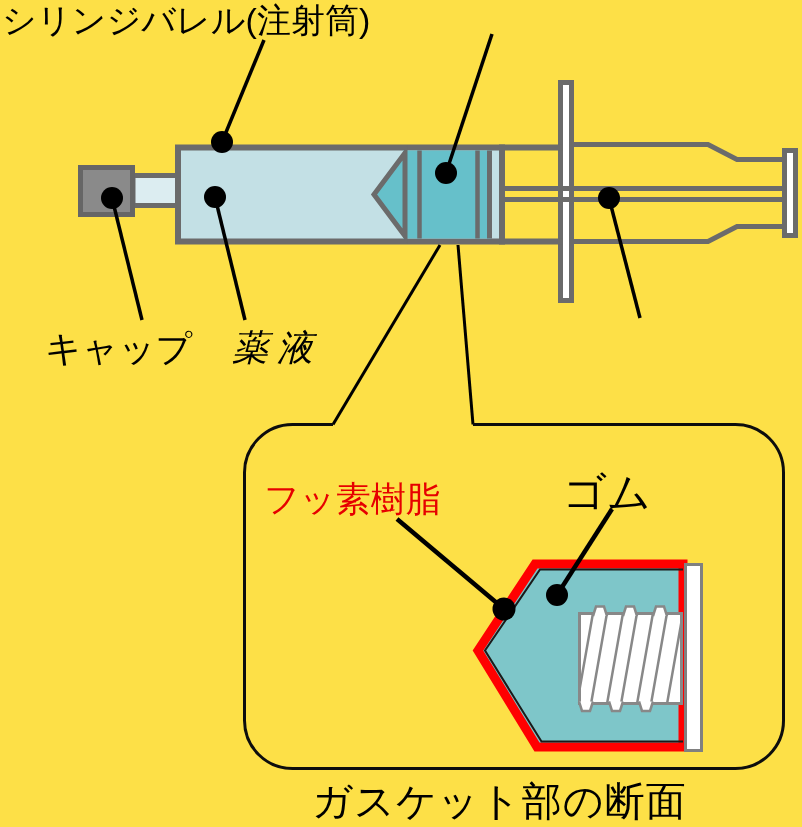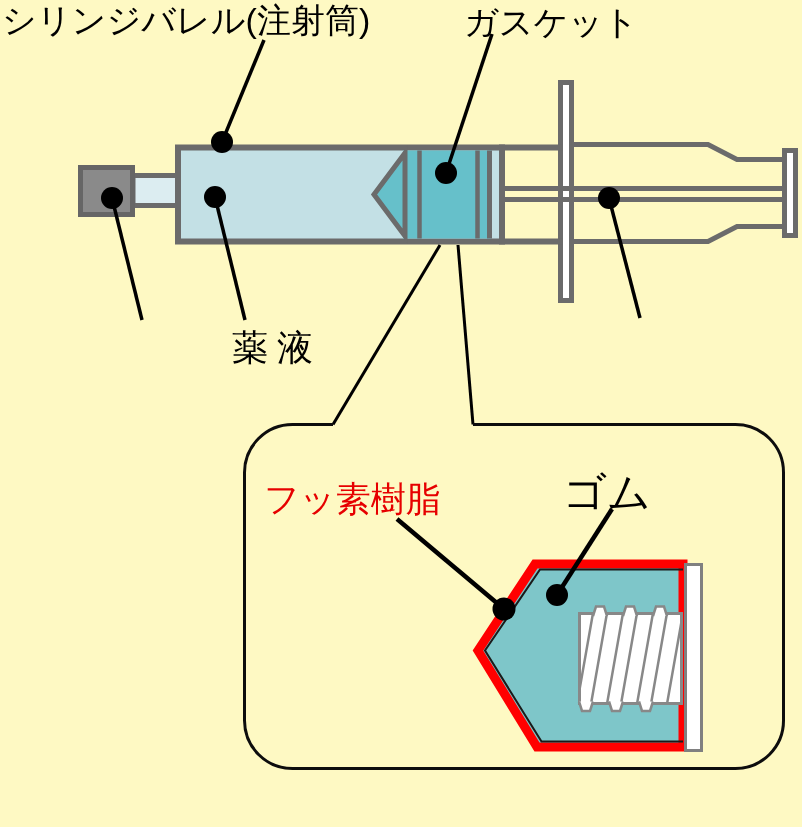--- a/index.html
+++ b/index.html
@@ -1,17 +1,17 @@
 <!DOCTYPE html>
 <html><head>
 <meta charset="utf-8">
 <style>
   html,body{margin:0;padding:0;background:#ffffff;}
   #stage{
-    position:relative;width:802px;height:827px;background:#fef9c3;overflow:hidden;
+    position:relative;width:802px;height:827px;background:#fde047;overflow:hidden;
     font-family:"Liberation Sans", sans-serif;
   }
   #stage svg{position:absolute;left:0;top:0;}
   .lbl{
     position:absolute;white-space:nowrap;color:#000;line-height:1.05;
     font-family:"Liberation Sans", sans-serif;
   }
   .lbl-top{font-size:34px;}
   .lbl-mid{font-size:36px;}
   .lbl-red{font-size:35px;color:#e60000;text-align:center;}
@@ -115,23 +115,24 @@
 
       <line x1="397" y1="519" x2="504" y2="609" stroke="#000000" stroke-width="4.5"></line>
       <line x1="612" y1="509" x2="557" y2="595" stroke="#000000" stroke-width="4.5"></line>
       <circle cx="504" cy="609" r="11.5" fill="#000000"></circle>
       <circle cx="557" cy="595" r="11" fill="#000000"></circle>
     </g>
   </svg>
 
   <div class="lbl lbl-top" style="left:2px;top:3px;">シリンジバレル(注射筒)</div>
 
-  <div class="lbl lbl-top" style="left:464px;top:5px;">ガスケット</div>
 
+  <div class="lbl lbl-mid" style="left:45px;top:330px;">キャップ</div>
 
-  <div class="lbl lbl-mid" style="left:232px;top:329px;letter-spacing:9px;">薬液</div>
+  <div class="lbl lbl-mid" style="left:232px;top:329px;letter-spacing:9px;font-style:italic;">薬液</div>
 
 
   <div class="lbl lbl-red" style="left:264px;top:481px;">フッ素樹脂</div>
 
   <div class="lbl lbl-blk" style="left:563px;top:470px;">ゴム</div>
 
+  <div class="lbl caption" style="left:312px;top:780px;">ガスケット部の断面</div>
 </div>
 
 </body></html>

